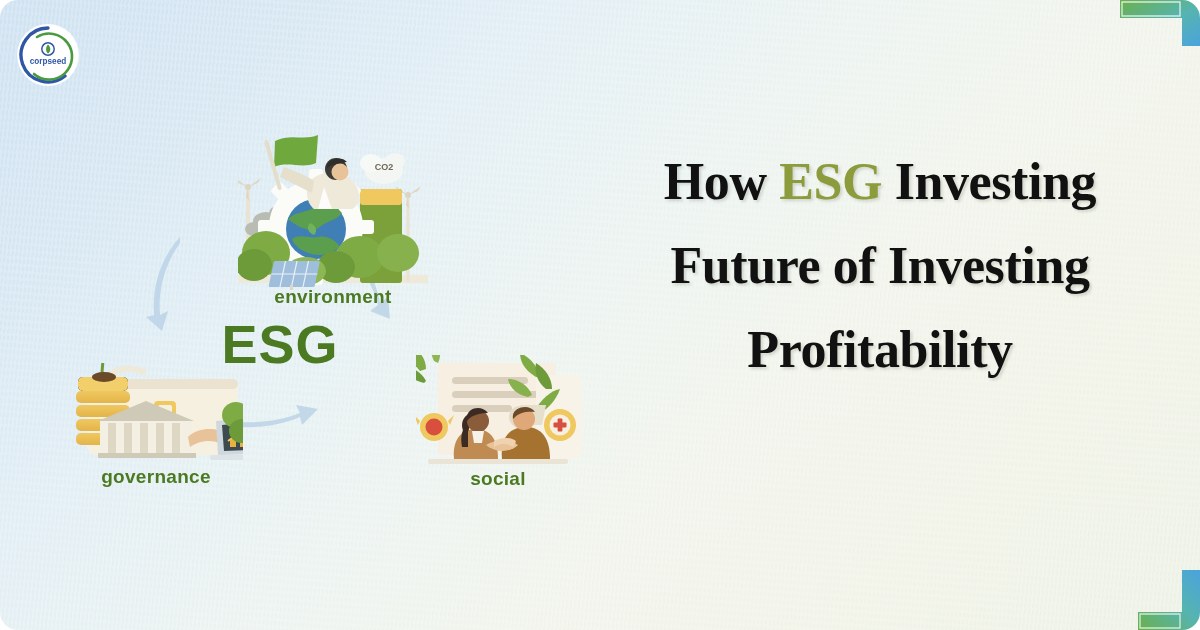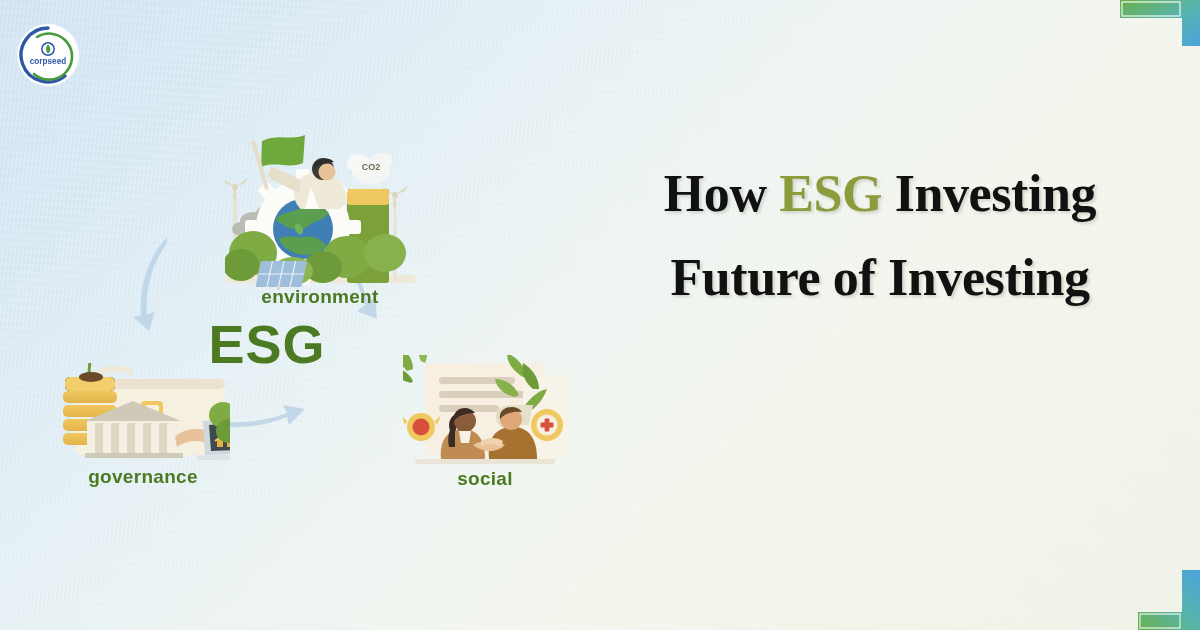--- a/index.html
+++ b/index.html
@@ -12,20 +12,21 @@
     position:relative; width:1200px; height:630px; overflow:hidden;
     background:
       linear-gradient(135deg,
         #cfe3f2 0%,
         #d6e7f3 14%,
         #e2eff5 30%,
         #edf4f1 48%,
         #f2f5ec 64%,
         #f1f4e8 80%,
         #eef2e6 100%);
+    border-radius: 18px;
   }
   
   .texture {
     position:absolute; inset:0; pointer-events:none; opacity:.30;
     background-image:
       repeating-linear-gradient(96deg, rgba(255,255,255,.55) 0 2px, rgba(0,0,0,.012) 2px 4px),
       repeating-linear-gradient(4deg, rgba(255,255,255,.35) 0 3px, rgba(0,0,0,.010) 3px 7px);
   }
   
   .corner { position:absolute; }
@@ -35,26 +36,26 @@
   
   .logo {
     position:absolute; left:18px; top:25px; width:60px; height:60px;
     border-radius:50%;
     background:#ffffff;
     box-shadow:0 0 0 1px rgba(255,255,255,.9);
   }
   .logo svg { display:block; }
 
   
-  .illus { position:absolute; left:55px; top:125px; width:545px; height:395px; }
+  .illus { position:absolute; left:68px; top:125px; width:545px; height:395px; }
   .illus svg { display:block; }
 
   
   .headline {
-    position:absolute; left:600px; top:152px; width:560px;
+    position:absolute; left:600px; top:140px; width:560px;
     text-align:center;
     font-family:"Liberation Serif", "DejaVu Serif", serif;
     font-weight:700;
     font-size:52px;
     line-height:84px;
     letter-spacing:-0.4px;
     color:#111111;
     text-shadow:2px 2px 3px rgba(80,90,70,.22);
   }
   .headline .accent { color:#8c9b3c; }
@@ -371,15 +372,16 @@
       <text x="430" y="360" text-anchor="middle" font-family="Liberation Sans, sans-serif" font-size="19" font-weight="700" fill="#4b7a22" letter-spacing="0.3">social</text>
     </g>
   </svg>
   </div>
 
   <div class="headline">
     <span class="hl-line">
       <span>How </span><span class="accent">ESG</span><span> Investing</span>
     </span>
     <span class="hl-line">Future of Investing</span>
+    <span class="hl-line">Profitability</span>
   </div>
 
 </div>
 
 </body></html>

